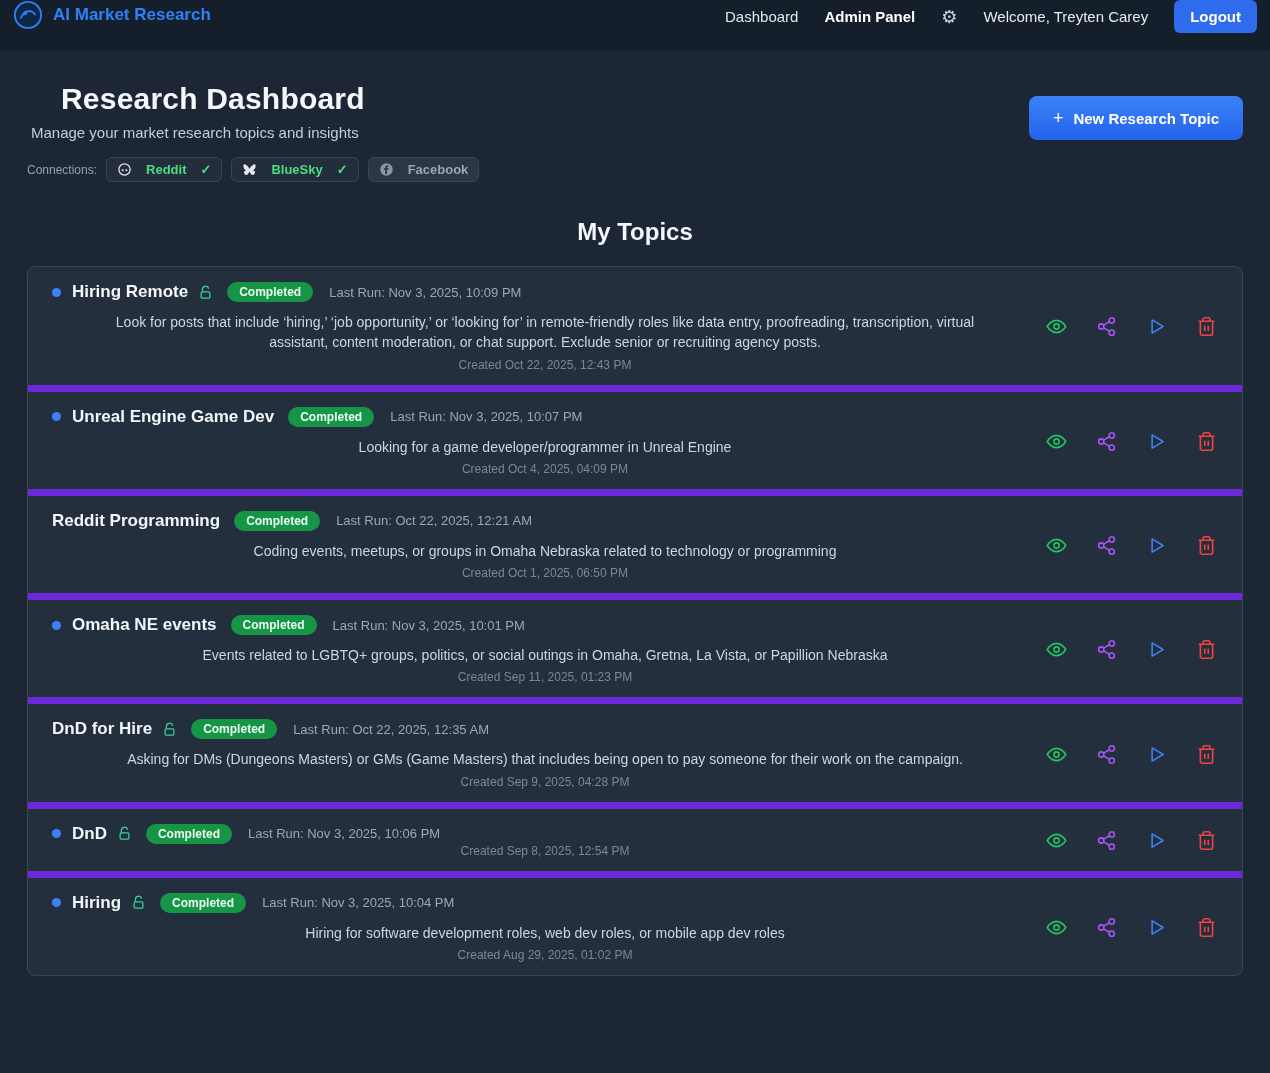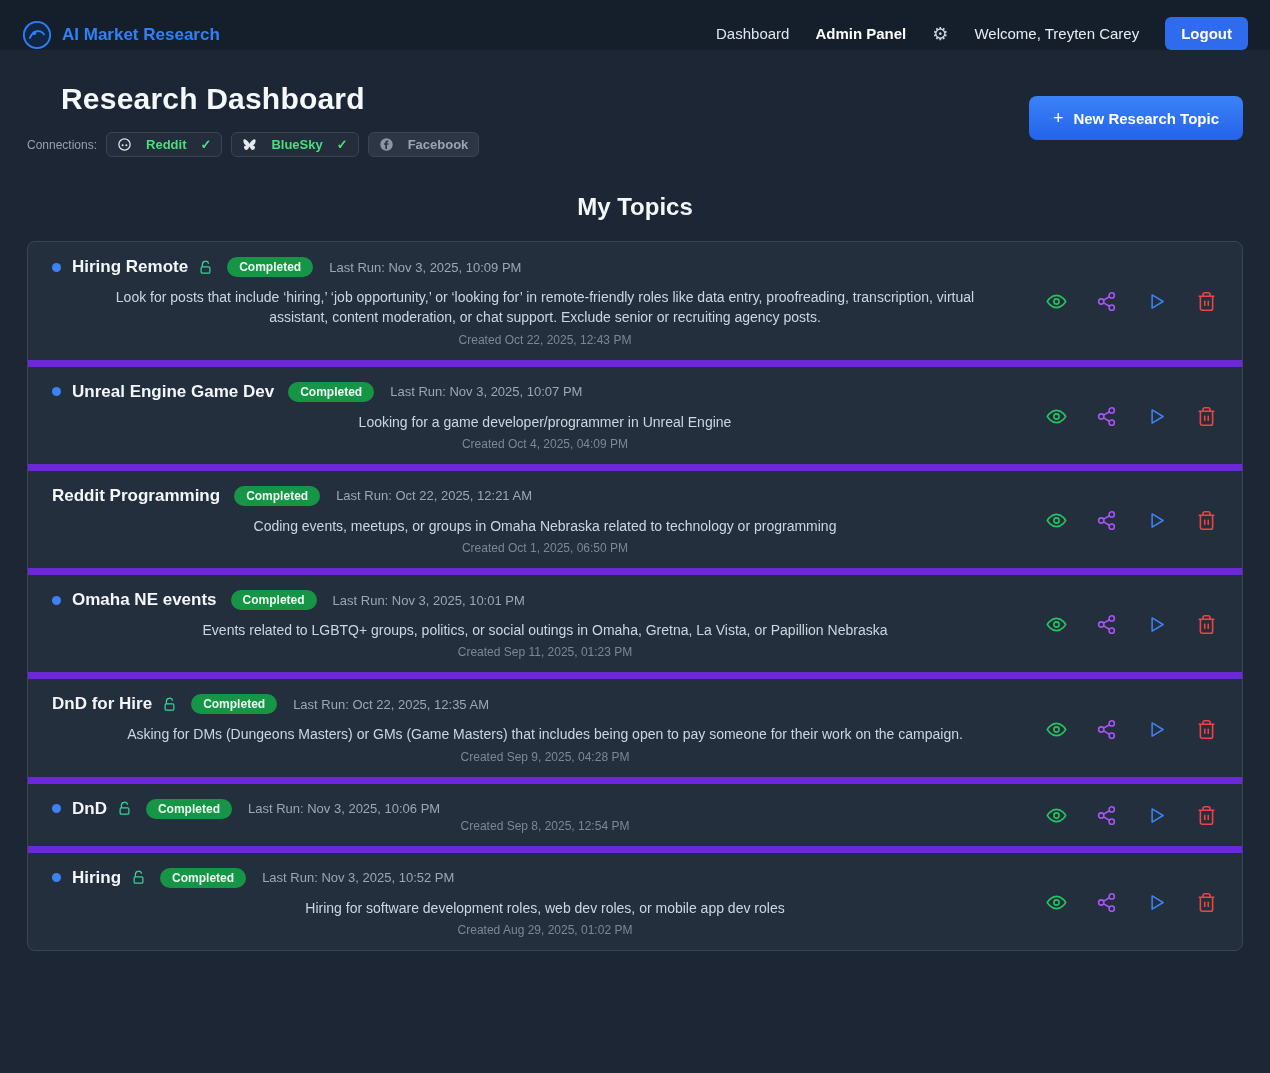--- a/index.html
+++ b/index.html
@@ -10,23 +10,23 @@
     background: #1d2634;
     font-family: "Liberation Sans", sans-serif;
     color: #e5e9f0;
   }
 
   
   header {
     height: 50px;
     background: #151e2b;
     display: flex;
-    align-items: flex-end;
+    align-items: flex-start;
     justify-content: space-between;
-    padding: 0 22px;
+    padding: 0 13px;
   }
   .header-left { display: flex; align-items: center; gap: 10px; }
   .logo { width: 30px; height: 30px; display: inline-flex; }
   .app-title { color: #2f81f7; font-size: 17px; font-weight: bold; }
   .header-right { display: flex; align-items: center; gap: 26px; }
   .nav-link { font-size: 15px; color: #dfe6ee; cursor: pointer; text-decoration: none; }
   .nav-link.bold { font-weight: bold; color: #ffffff; }
   .gear { font-size: 18px; color: #c9d3de; cursor: pointer; line-height: 1; }
   .welcome { font-size: 15px; color: #e7ecf3; }
   .logout-btn {
@@ -125,20 +125,21 @@
     <span class="gear">⚙</span>
     <span class="welcome">Welcome, Treyten Carey</span>
     <button class="logout-btn">Logout</button>
   </div>
 </header>
 
 <main>
   <div class="dash-top">
     <div>
       <h1>Research Dashboard</h1>
+      <p class="subtitle">Manage your market research topics and insights</p>
       <div class="connections-row">
         <span class="conn-label">Connections:</span>
         <span class="conn-pill">
           <span class="conn-icon">
             <svg viewBox="0 0 24 24">
                 <circle cx="12" cy="12" r="9" fill="none" stroke="currentColor" stroke-width="2"></circle>
                 <circle cx="9" cy="13" r="1.6" fill="currentColor"></circle>
                 <circle cx="15" cy="13" r="1.6" fill="currentColor"></circle>
               </svg>
           </span>
@@ -451,21 +452,21 @@
       <div class="topic-title-row">
         <span class="dot"></span>
         <span class="topic-name">Hiring</span>
         <span class="unlock-icon">
           <svg viewBox="0 0 24 24" fill="none" stroke="currentColor" stroke-width="2">
                 <rect x="5" y="11" width="14" height="10" rx="2"></rect>
                 <path d="M7 11V7a5 5 0 0 1 9.9-1"></path>
               </svg>
         </span>
         <span class="badge">Completed</span>
-        <span class="last-run">Last Run: Nov 3, 2025, 10:52 PM</span>
+        <span class="last-run">Last Run: Nov 3, 2025, 10:04 PM</span>
       </div>
       <p class="topic-desc">Hiring for software development roles, web dev roles, or mobile app dev roles</p>
       <p class="topic-created">Created Aug 29, 2025, 01:02 PM</p>
     </div>
     <div class="topic-actions">
       <button class="icon-btn eye" title="">
         <svg viewBox="0 0 24 24" fill="none" stroke="currentColor" stroke-width="1.8">
               <path d="M1.5 12s4-7 10.5-7 10.5 7 10.5 7-4 7-10.5 7S1.5 12 1.5 12z"></path>
               <circle cx="12" cy="12" r="3"></circle>
             </svg>

